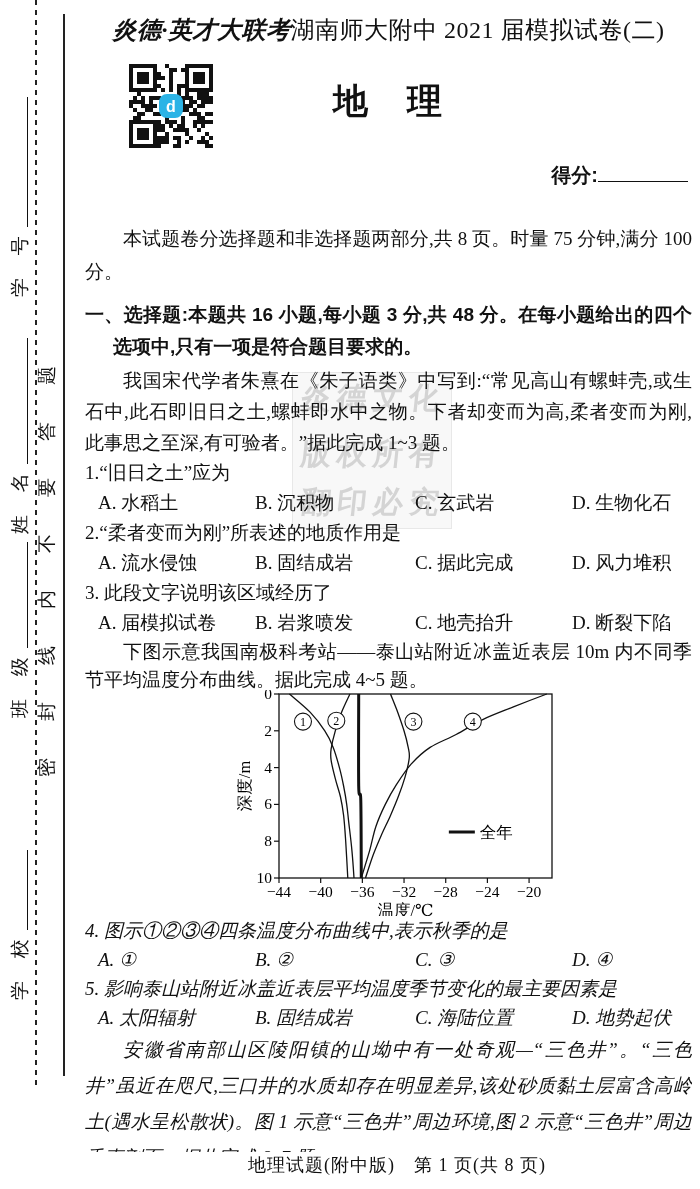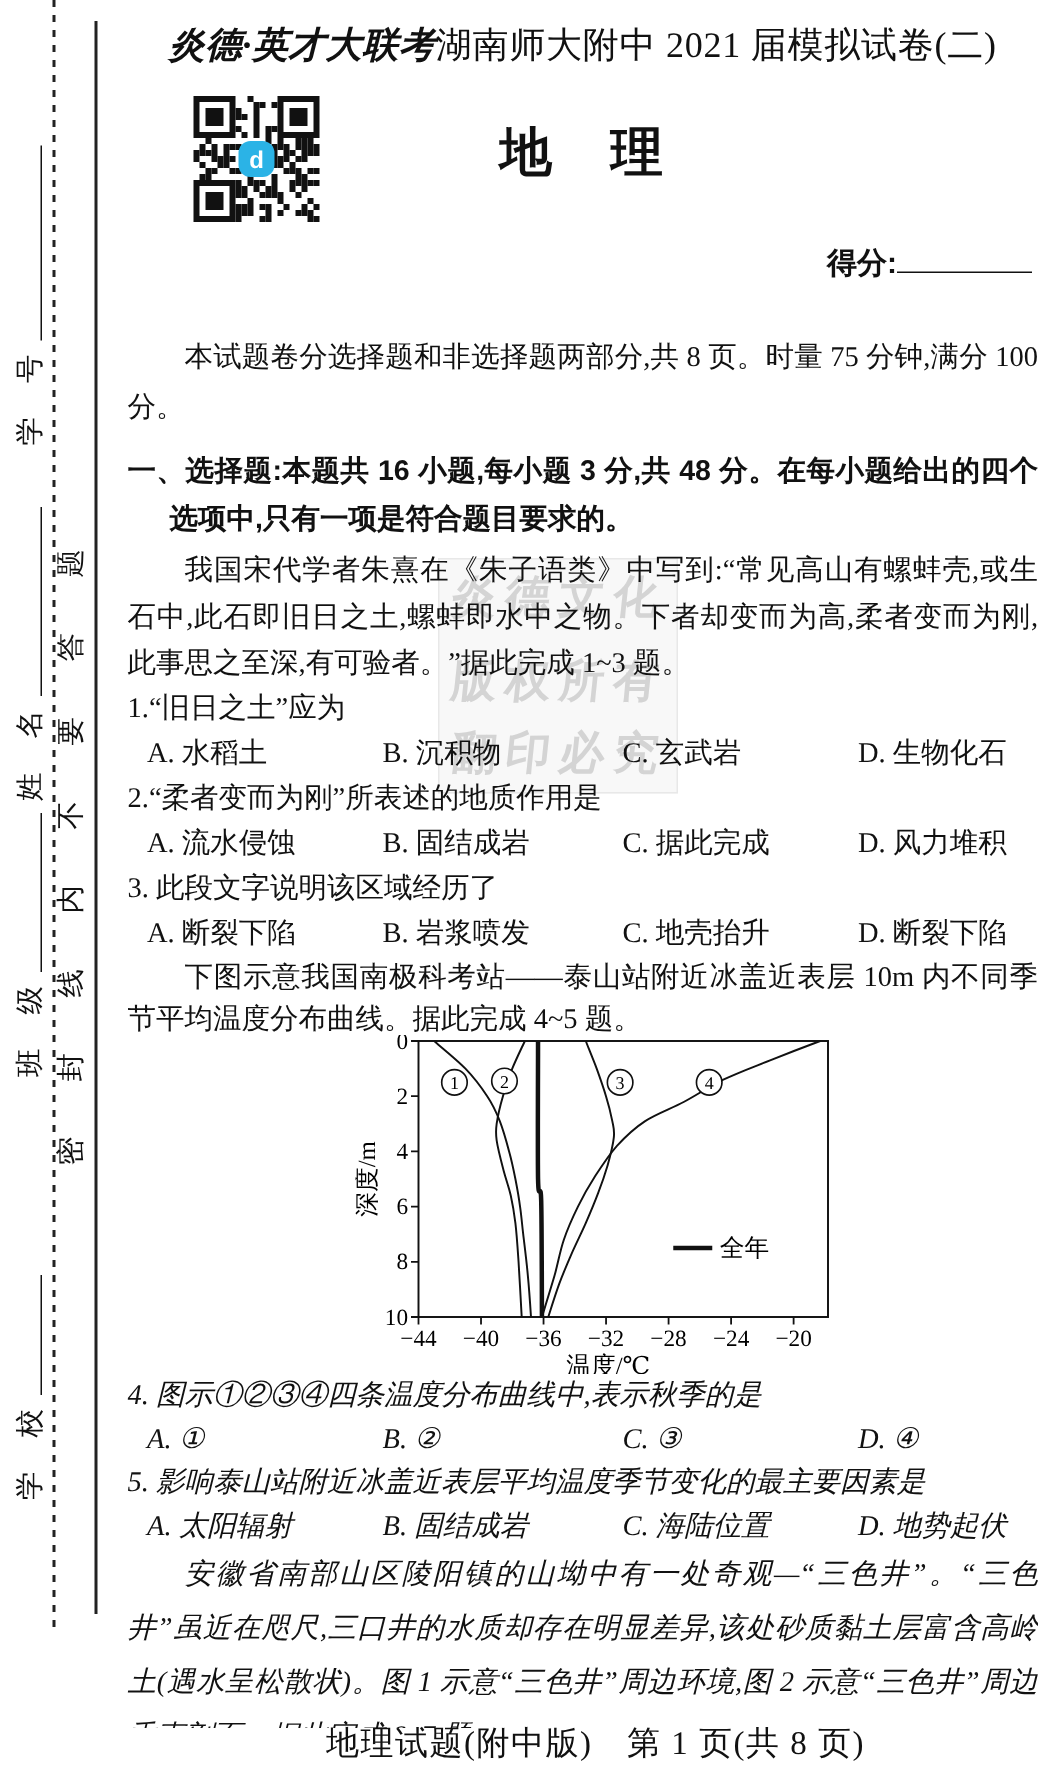--- a/index.html
+++ b/index.html
@@ -50,21 +50,21 @@
 
   .qblock{font-size:19px;}
   .qstem{line-height:30px;height:30px;white-space:nowrap;overflow:hidden;}
   .opts{display:grid;grid-template-columns:157px 160px 157px 1fr;padding-left:13px;
         line-height:30px;height:30px;overflow:hidden;}
   .q45 .qstem,.q45 .opts{line-height:29px;height:29px;font-style:italic;}
 
   .chart-wrap{margin-left:152px;margin-top:-4px;width:340px;height:226px;}
 
   .footer{position:absolute;left:102px;right:8px;bottom:12px;text-align:center;
-          font-size:22px;letter-spacing:1px;z-index:1;}
+          font-size:18px;letter-spacing:1px;z-index:1;}
 </style>
 </head>
 <body>
 
 <div class="page">
 
   <div class="wm-box"></div>
   <div class="wm-line wm1">炎德文化</div>
   <div class="wm-line wm2">版权所有</div>
   <div class="wm-line wm3">翻印必究</div>
@@ -261,21 +261,21 @@
       <div class="opts">
         <span>A. 流水侵蚀</span>
         <span>B. 固结成岩</span>
         <span>C. 据此完成</span>
         <span>D. 风力堆积</span>
       </div>
     </div>
     <div class="qblock">
       <div class="qstem">3. 此段文字说明该区域经历了</div>
       <div class="opts">
-        <span>A. 断裂下陷</span>
+        <span>A. 届模拟试卷</span>
         <span>B. 岩浆喷发</span>
         <span>C. 地壳抬升</span>
         <span>D. 断裂下陷</span>
       </div>
     </div>
 
     <div class="para passage p2">下图示意我国南极科考站——泰山站附近冰盖近表层 10m 内不同季节平均温度分布曲线。据此完成 4~5 题。</div>
 
     <div class="chart-wrap">
       <svg id="chart-svg" width="340" height="226" viewBox="0 0 340 226">

